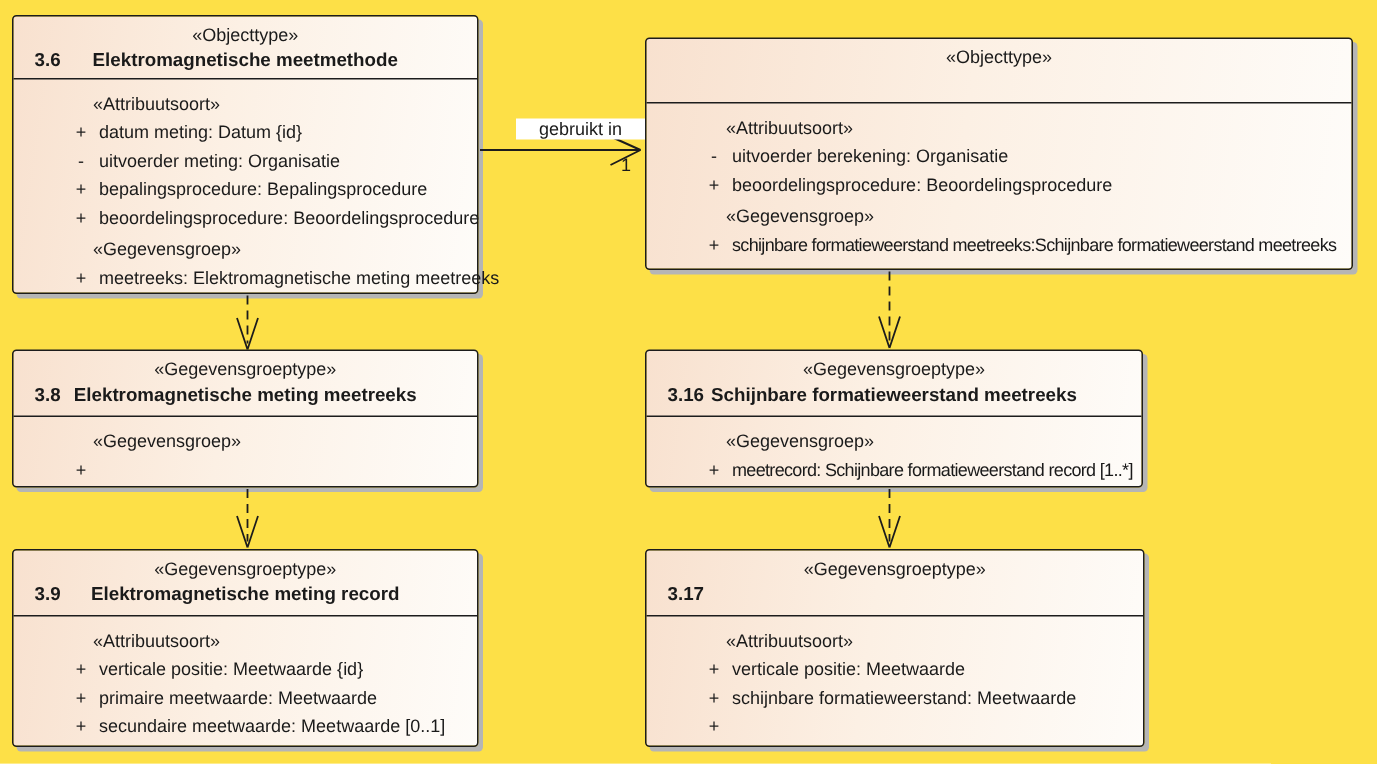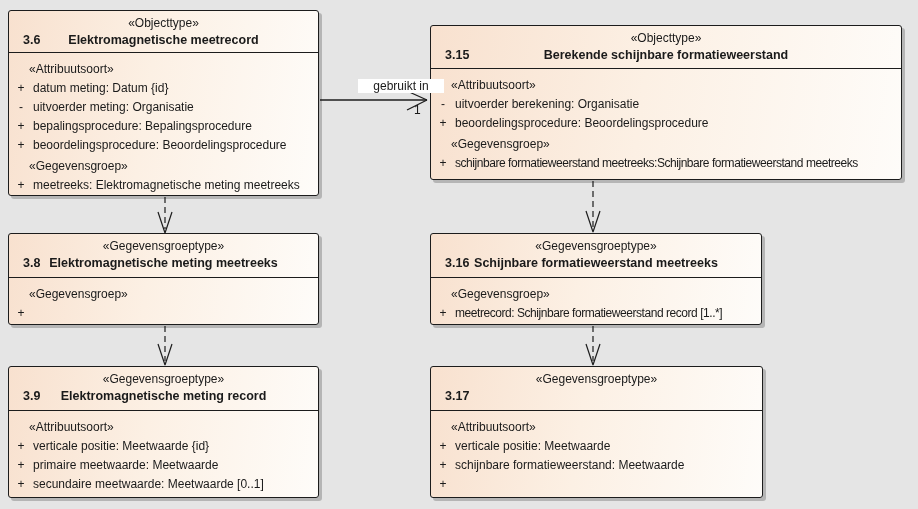--- a/index.html
+++ b/index.html
@@ -1,52 +1,52 @@
 <!DOCTYPE html>
 <html><head>
 <meta charset="utf-8">
 <style>
   html,body { margin:0; padding:0; background:#ffffff; }
   body { width:918px; height:509px; overflow:hidden;
          font-family:"Liberation Sans", sans-serif; color:#1a1a1a; }
-  .canvas { position:relative; width:918px; height:509px; background:#e5e5e5; }
+  .canvas { position:relative; width:918px; height:509px; background:#fde047; }
 
   .uml-box { position:absolute; box-sizing:border-box;
              border:1px solid #1c1c1c; border-radius:3px;
              background:linear-gradient(98deg,#f8e1cf 0%,#fcf0e4 45%,#fefcf9 100%);
              box-shadow:3px 3px 0 #b5b5b5; }
   .box-header { box-sizing:border-box; border-bottom:1px solid #1c1c1c;
                 position:relative; text-align:center; padding-top:4px; }
   .stereotype { font-size:12px; line-height:16px; font-weight:normal; }
   .title-row { position:relative; font-weight:bold; font-size:12.5px; line-height:18px; }
   .num { position:absolute; left:14px; top:0; font-weight:bold; }
-  .box-body { padding-top:5px; font-size:12px; }
+  .box-body { padding-top:5px; font-size:12px;padding-left:33px; }
   .sect-heading { padding-left:20px; line-height:19px; margin-top:2px; }
   .attr-row { display:flex; line-height:19px; }
   .pfx { flex:0 0 24px; text-align:center; }
   .atext { white-space:nowrap; }
   .condensed { letter-spacing:-0.45px; }
 
   .connectors { position:absolute; left:0; top:0; width:918px; height:509px;
                 pointer-events:none; }
-  .edge-label { position:absolute; left:358px; top:79px; width:86px;
+  .edge-label { position:absolute; left:344px; top:79px; width:86px;
                 text-align:center; font-size:12px; background:#fff; }
   .edge-mult  { position:absolute; left:414px; top:103px; font-size:12px; }
 </style>
 </head>
 <body>
 
 <div class="canvas">
 
   <div class="uml-box" style="left:8px; top:10px; width:311px; height:186px;">
     <div class="box-header" style="height:42px;">
       <div class="stereotype">«Objecttype»</div>
       <div class="title-row">
         <span class="num">3.6</span>
-        <span>Elektromagnetische meetrecord</span>
+        <span>Elektromagnetische meetmethode</span>
       </div>
     </div>
     <div class="box-body">
       <div class="sect-heading">«Attribuutsoort»</div>
       <div class="attr-row">
         <span class="pfx">+</span>
         <span class="atext">datum meting: Datum {id}</span>
       </div>
       <div class="attr-row">
         <span class="pfx">-</span>
@@ -64,24 +64,20 @@
       <div class="attr-row">
         <span class="pfx">+</span>
         <span class="atext">meetreeks: Elektromagnetische meting meetreeks</span>
       </div>
     </div>
   </div>
 
   <div class="uml-box" style="left:430px; top:25px; width:472px; height:155px;">
     <div class="box-header" style="height:43px;">
       <div class="stereotype">«Objecttype»</div>
-      <div class="title-row">
-        <span class="num">3.15</span>
-        <span>Berekende schijnbare formatieweerstand</span>
-      </div>
     </div>
     <div class="box-body">
       <div class="sect-heading">«Attribuutsoort»</div>
       <div class="attr-row">
         <span class="pfx">-</span>
         <span class="atext">uitvoerder berekening: Organisatie</span>
       </div>
       <div class="attr-row">
         <span class="pfx">+</span>
         <span class="atext">beoordelingsprocedure: Beoordelingsprocedure</span>

